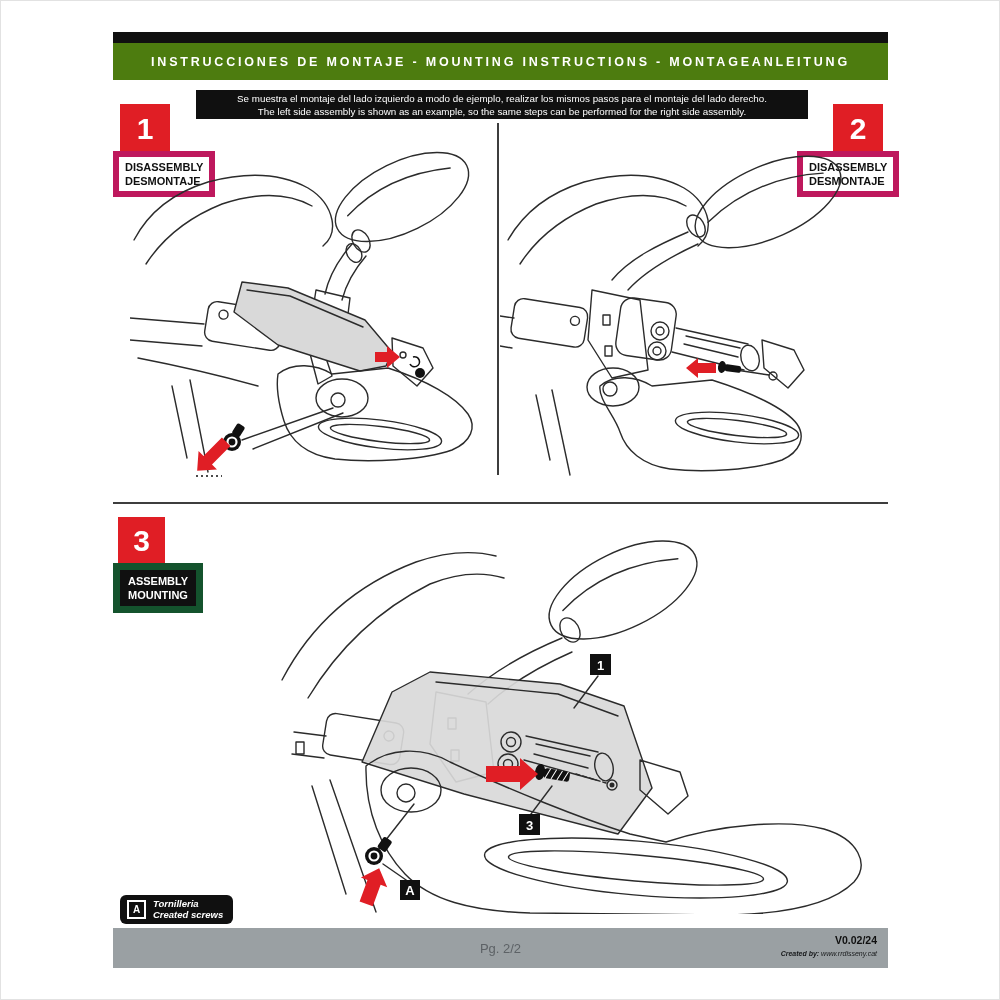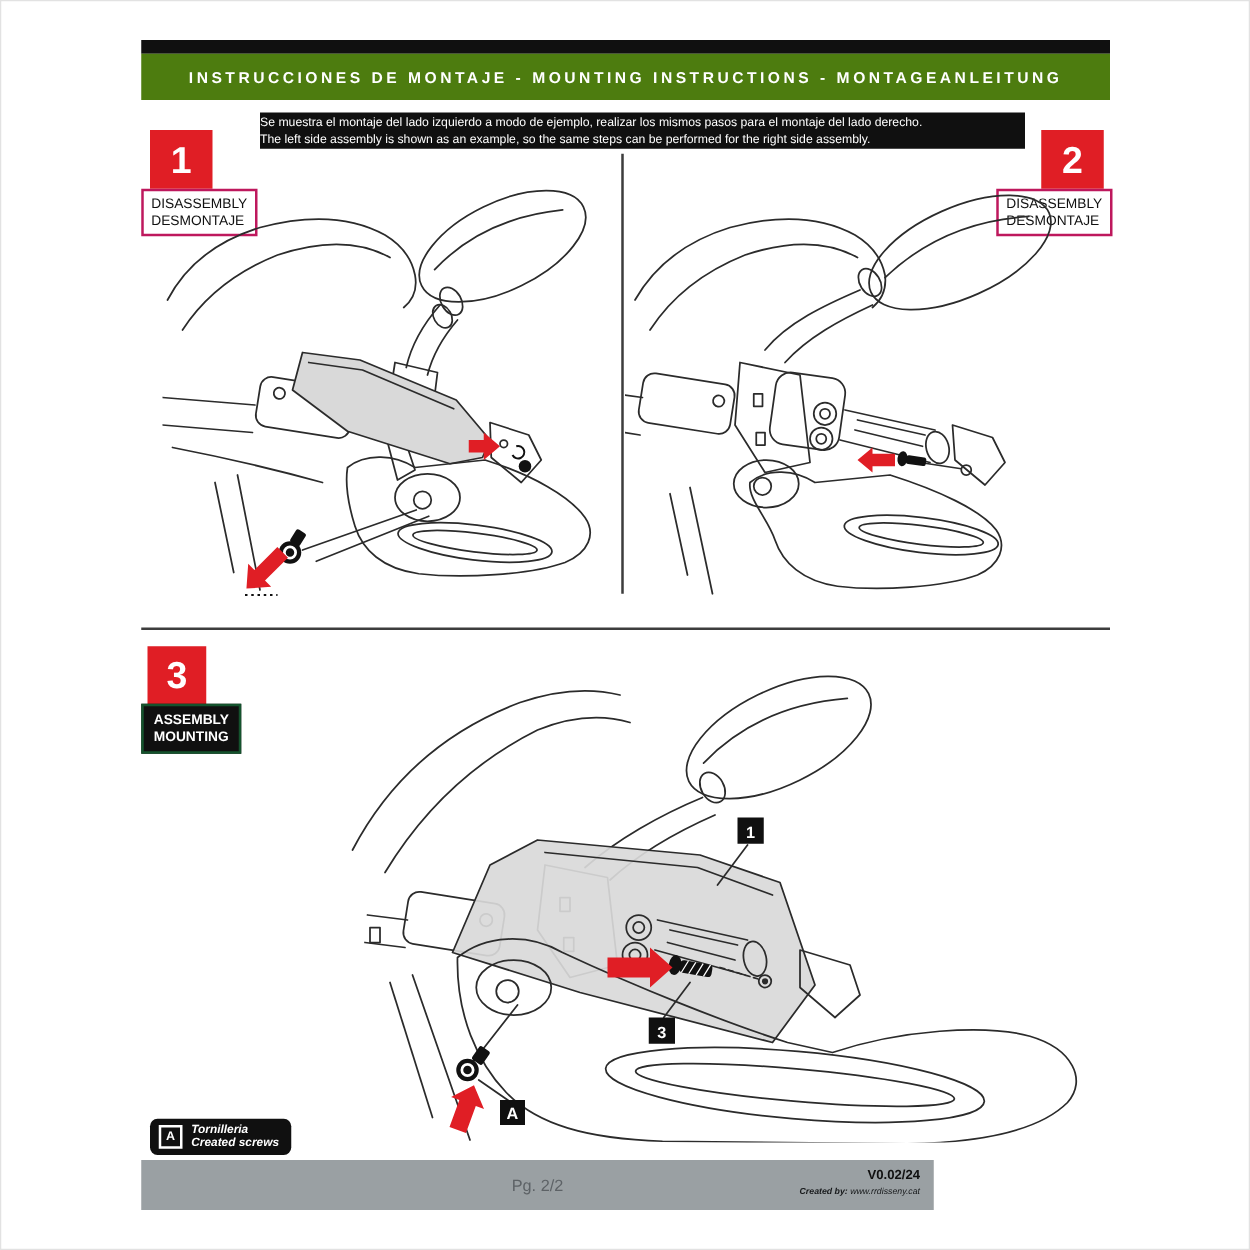--- a/index.html
+++ b/index.html
@@ -5,41 +5,41 @@
   html,body{margin:0;padding:0;background:#fff;}
   .page{position:relative;width:1000px;height:1000px;background:#fff;overflow:hidden;
         font-family:"Liberation Sans","DejaVu Sans",sans-serif;box-shadow:inset 0 0 0 1px #e2e2e2;}
   .abs{position:absolute;}
   
   .topstrip{left:113px;top:32px;width:775px;height:11px;background:#101010;}
   .titlebar{left:113px;top:43px;width:775px;height:37px;background:#4d7c0f;
             display:flex;align-items:center;justify-content:center;}
   .titlebar span{color:#fff;font-weight:bold;font-size:12.5px;letter-spacing:2.8px;white-space:nowrap;}
   
-  .notice{left:208px;top:90px;width:612px;height:29px;background:#101010;color:#fff;
-          display:flex;flex-direction:column;align-items:flex-start;justify-content:center;}
+  .notice{left:196px;top:90px;width:612px;height:29px;background:#101010;color:#fff;
+          display:flex;flex-direction:column;align-items:center;justify-content:center;}
   .notice div{font-size:9.8px;line-height:13px;white-space:nowrap;}
   
   .stepnum{width:50px;height:50px;background:#E01E25;color:#fff;display:flex;align-items:center;
            justify-content:center;font-size:30px;font-weight:bold;}
-  .steplabel{background:#fff;border:2px solid #be185d;padding:3px 6px;font-size:11px;font-weight:normal;
+  .steplabel{background:#fff;border:6px solid #be185d;padding:3px 6px;font-size:11px;font-weight:bold;
              line-height:14px;color:#101010;white-space:nowrap;}
-  .steplabel-dark{background:#101010;border:2px solid #14532d;padding:4px 8px;font-size:11px;
+  .steplabel-dark{background:#101010;border:7px solid #14532d;padding:4px 8px;font-size:11px;
              font-weight:bold;line-height:14px;color:#fff;white-space:nowrap;}
   
   .divider-v{left:497px;top:123px;width:2px;height:352px;background:#3d3d3d;}
   .divider-h{left:113px;top:502px;width:775px;height:2px;background:#3d3d3d;}
   
   .legend{left:120px;top:895px;background:#101010;border-radius:6px;display:flex;align-items:center;
           gap:7px;padding:4px 10px 4px 7px;}
   .legend .abox{width:15px;height:15px;border:2px solid #fff;color:#fff;font-size:10px;font-weight:bold;
           display:flex;align-items:center;justify-content:center;}
   .legend .ltxt{color:#fff;font-size:9.5px;font-weight:bold;line-height:10.5px;font-style:italic;}
   
-  .footer{left:113px;top:928px;width:634px;height:40px;background:#9AA0A3;}
+  .footer{left:113px;top:928px;width:775px;height:40px;background:#9AA0A3;}
   .footer-page{position:absolute;left:0;right:0;top:0;height:40px;display:flex;align-items:center;
           justify-content:center;color:#5d6266;font-size:13px;}
   .footer-right{position:absolute;right:11px;top:6px;text-align:right;}
   .footer-version{color:#101010;font-size:10.5px;font-weight:bold;}
   .footer-credit{color:#16181a;font-size:7px;font-style:italic;margin-top:4px;}
   .footer-credit b{font-weight:bold;}
   svg{display:block;}
   svg text{font-family:"Liberation Sans","DejaVu Sans",sans-serif;font-weight:bold;fill:#fff;font-size:13px;}
   .line{fill:none;stroke:#2b2b2b;stroke-width:1.4;stroke-linecap:round;stroke-linejoin:round;}
 </style>

